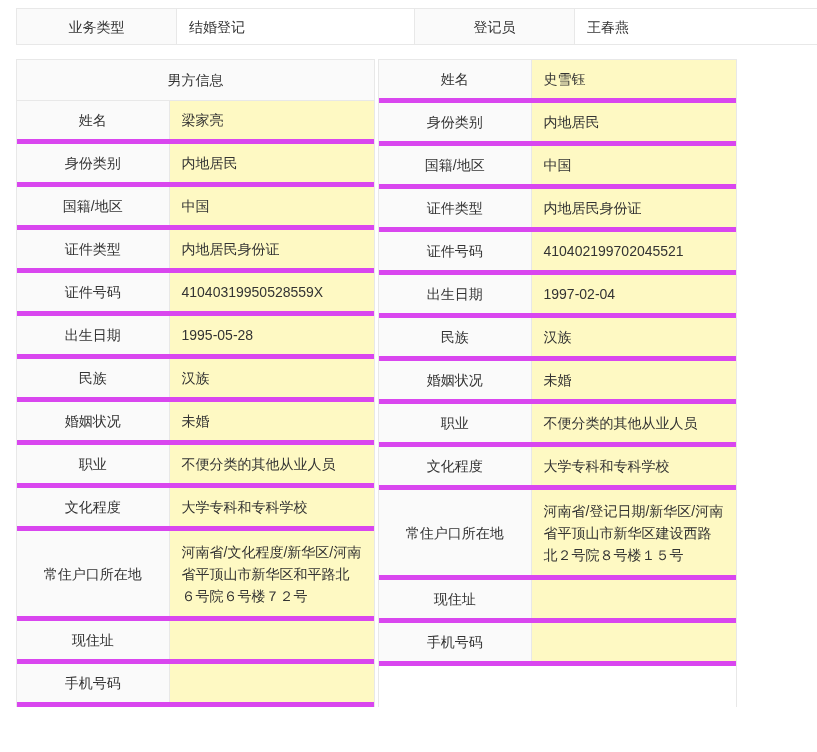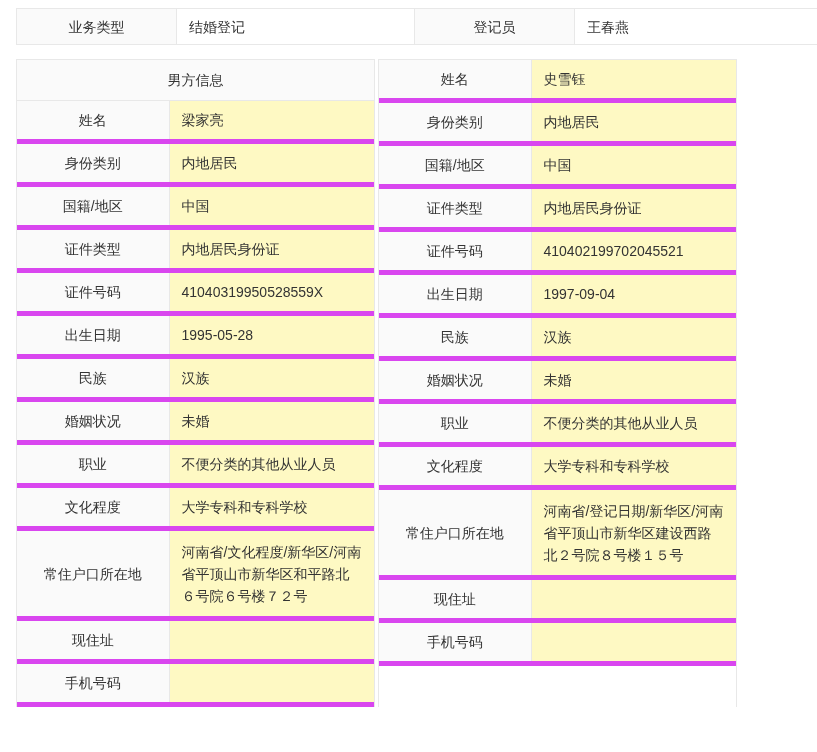--- a/index.html
+++ b/index.html
@@ -216,21 +216,21 @@
           <tr>
             <td class="k">证件类型</td>
             <td class="v">内地居民身份证</td>
           </tr>
           <tr>
             <td class="k">证件号码</td>
             <td class="v">410402199702045521</td>
           </tr>
           <tr>
             <td class="k">出生日期</td>
-            <td class="v">1997-09-04</td>
+            <td class="v">1997-02-04</td>
           </tr>
           <tr>
             <td class="k">民族</td>
             <td class="v">汉族</td>
           </tr>
           <tr>
             <td class="k">婚姻状况</td>
             <td class="v">未婚</td>
           </tr>
           <tr>

